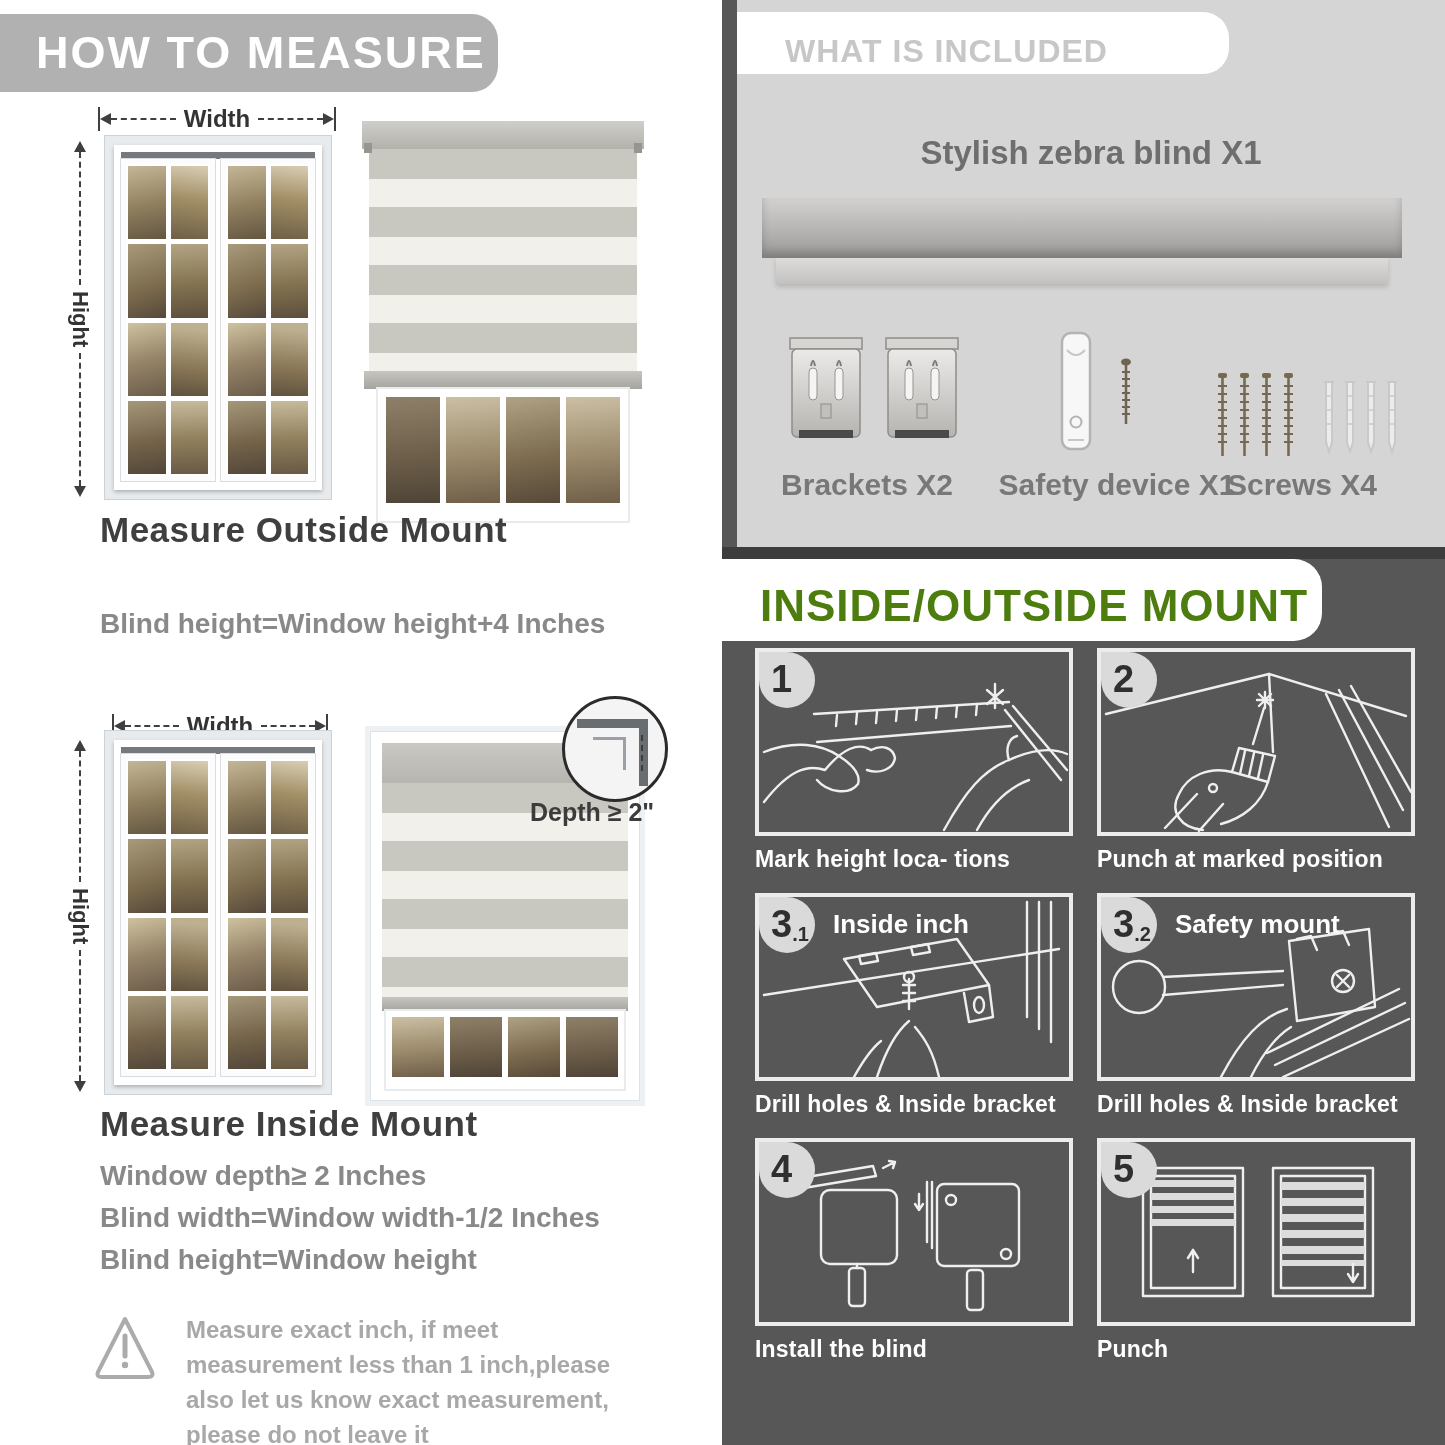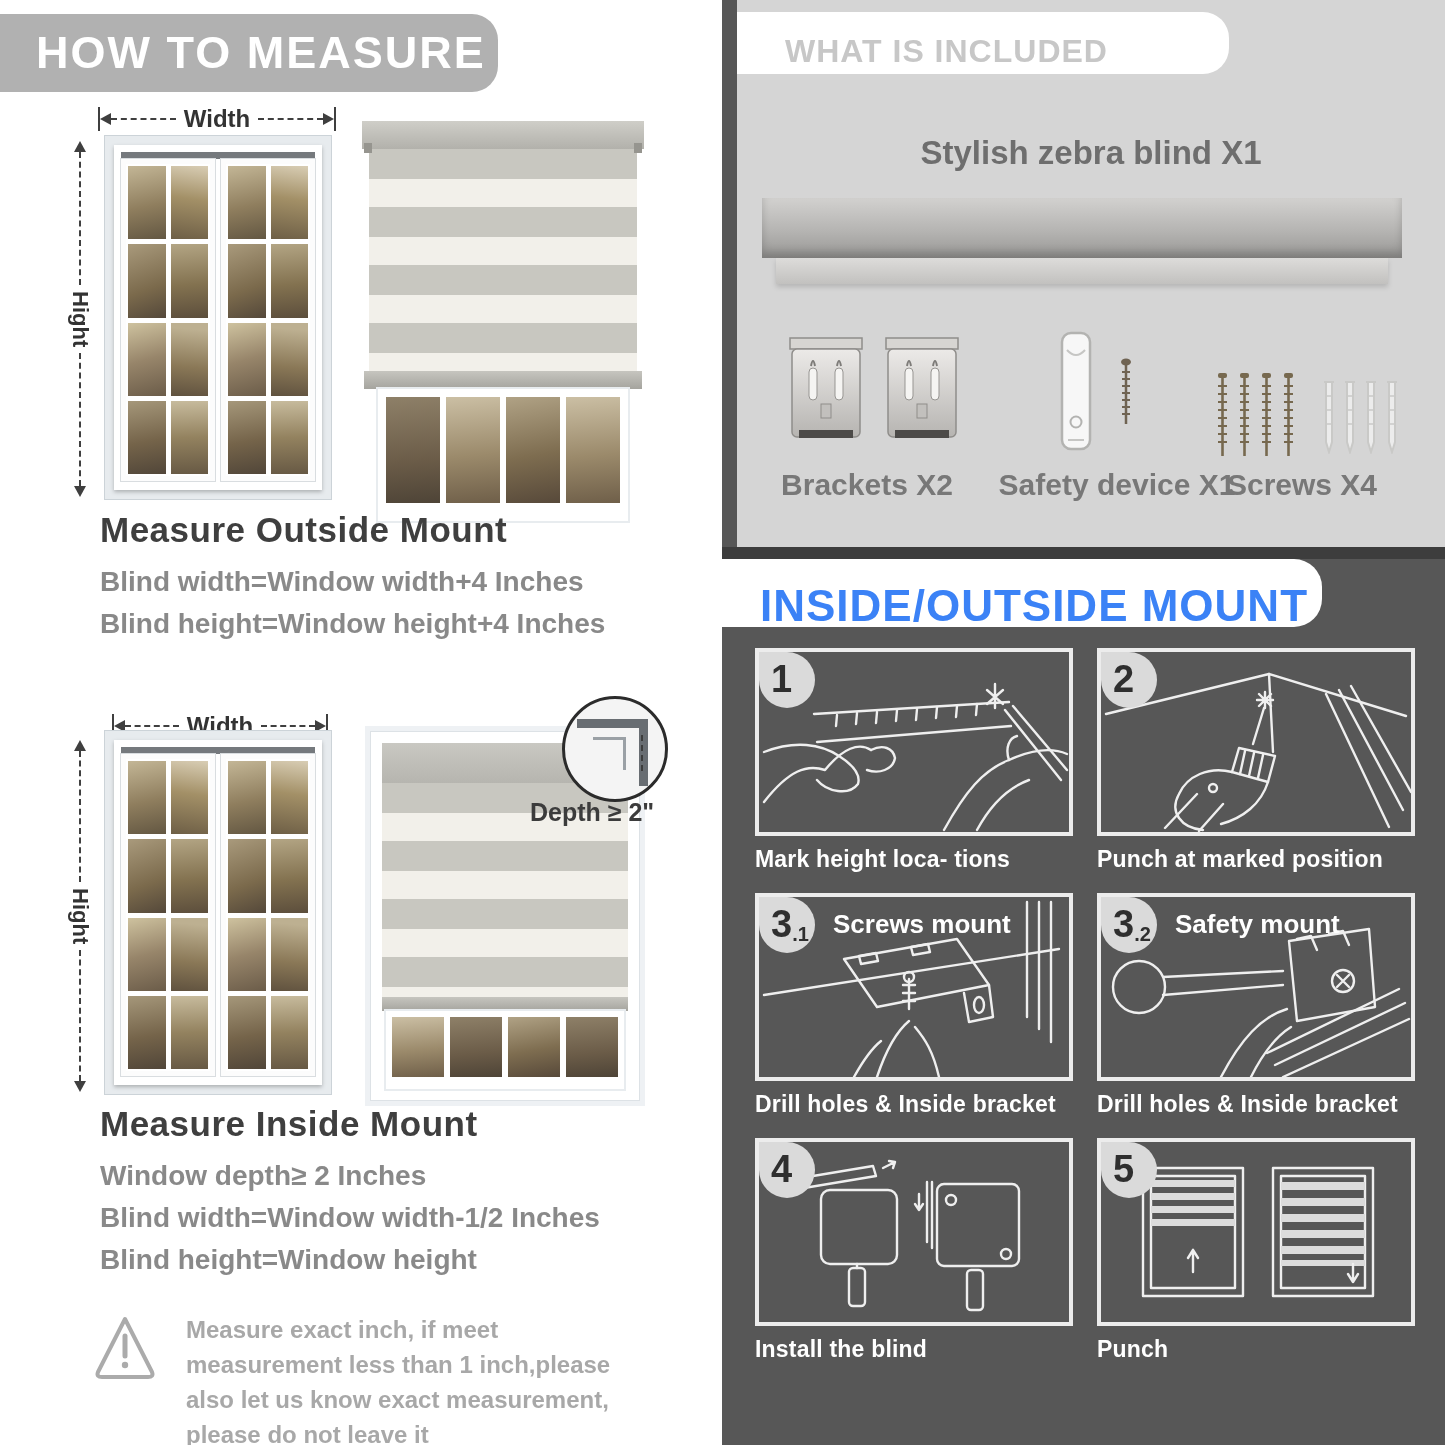--- a/index.html
+++ b/index.html
@@ -96,22 +96,22 @@
   .items{position:absolute;left:0;top:330px;width:708px;height:132px;}
   .grp-brackets{position:absolute;left:50px;top:6px;display:flex;gap:18px;}
   .grp-safety{position:absolute;left:318px;top:0;display:flex;gap:22px;align-items:flex-start;}
   .grp-safety svg.screw-lg{margin-top:28px;}
   .grp-screws{position:absolute;left:478px;top:42px;display:flex;gap:7px;align-items:flex-start;}
   .grp-screws .anchor{margin-top:8px;}
   .grp-screws .gap{width:12px;}
   .item-label{position:absolute;top:468px;font-weight:bold;font-size:30px;color:#787878;text-align:center;}
   .il1{left:30px;width:200px;} .il2{left:240px;width:280px;} .il3{left:475px;width:180px;}
   .divider{position:absolute;left:0;top:547px;width:723px;height:12px;background:#3d3d3d;}
-  .mount-header{position:absolute;left:0;top:559px;width:562px;height:68px;background:#fff;
-      border-radius:0 28px 28px 0;color:#3b82f6;font-weight:bold;font-size:44px;line-height:94px;
+  .mount-header{position:absolute;left:0;top:559px;width:562px;height:82px;background:#fff;
+      border-radius:0 28px 28px 0;color:#4d7c0f;font-weight:bold;font-size:44px;line-height:94px;
       padding-left:38px;letter-spacing:1px;}
   .steps{position:absolute;left:33px;top:648px;width:668px;display:grid;
       grid-template-columns:318px 318px;column-gap:24px;row-gap:20px;}
   .step-img{height:188px;border:4px solid #ececec;position:relative;box-sizing:border-box;}
   .badge{position:absolute;top:0;left:0;width:56px;height:56px;background:#dadada;
       border-radius:0 50% 50% 50%;z-index:3;}
   .badge .n{font-weight:bold;font-size:38px;color:#2f2f2f;margin-left:12px;line-height:54px;}
   .badge .s{font-weight:bold;font-size:20px;color:#2f2f2f;display:inline-block;transform:translateY(4px);}
   .step-title{position:absolute;top:12px;left:74px;color:#fff;font-weight:bold;font-size:26px;z-index:2;}
   .step-caption{margin-top:10px;color:#fff;font-weight:bold;font-size:23px;letter-spacing:0.2px;white-space:nowrap;}
@@ -180,21 +180,20 @@
         <div class="winbottom">
           <i class="mp1"></i>
             <i class="mp2"></i>
             <i class="mp3"></i>
             <i class="mp2"></i>
         </div>
       </div>
     </div>
 
     <h2 class="m-title t-out">Measure Outside Mount</h2>
-    <p class="formula f1">Blind width=Window width+4 Inches</p>
     <p class="formula f2">Blind height=Window height+4 Inches</p>
 
     <div class="fig fig2">
       <div class="wmeasure wm2">
         <span class="endtick"></span>
           <span class="tri-l"></span>
         <span class="dashline"></span>
         <span class="wlabel">Width</span>
         <span class="dashline"></span>
         <span class="tri-r"></span>
@@ -420,21 +419,21 @@
           </svg>
         </div>
         <div class="step-caption">Punch at  marked position</div>
       </div>
 
       <div class="step">
         <div class="step-img">
           <div class="badge">
             <span class="n">3</span><span class="s">.1</span>
           </div>
-          <div class="step-title">Screws mount</div>
+          <div class="step-title">Inside inch</div>
           <svg class="art" viewBox="0 0 310 180" fill="none" stroke="#efefef" stroke-width="2.4" stroke-linecap="round" stroke-linejoin="round">
             <path d="M5,98 L300,52"></path>
             <path d="M268,5 L268,120 M280,5 L280,132 M292,5 L292,145"></path>
             <path d="M85,62 L198,42 L230,88 L118,110 Z"></path>
             <path d="M100,59 l17,-3 l2,8 l-17,3 Z M152,50 l17,-3 l2,8 l-17,3 Z"></path>
             <path d="M230,88 L234,120 L210,125 L205,96"></path>
             <ellipse cx="220" cy="108" rx="5" ry="8"></ellipse>
             <path d="M150,112 L150,82"></path>
             <path d="M144,88 h12 M144,96 h12 M144,104 h12"></path>
             <circle cx="150" cy="80" r="5"></circle>

